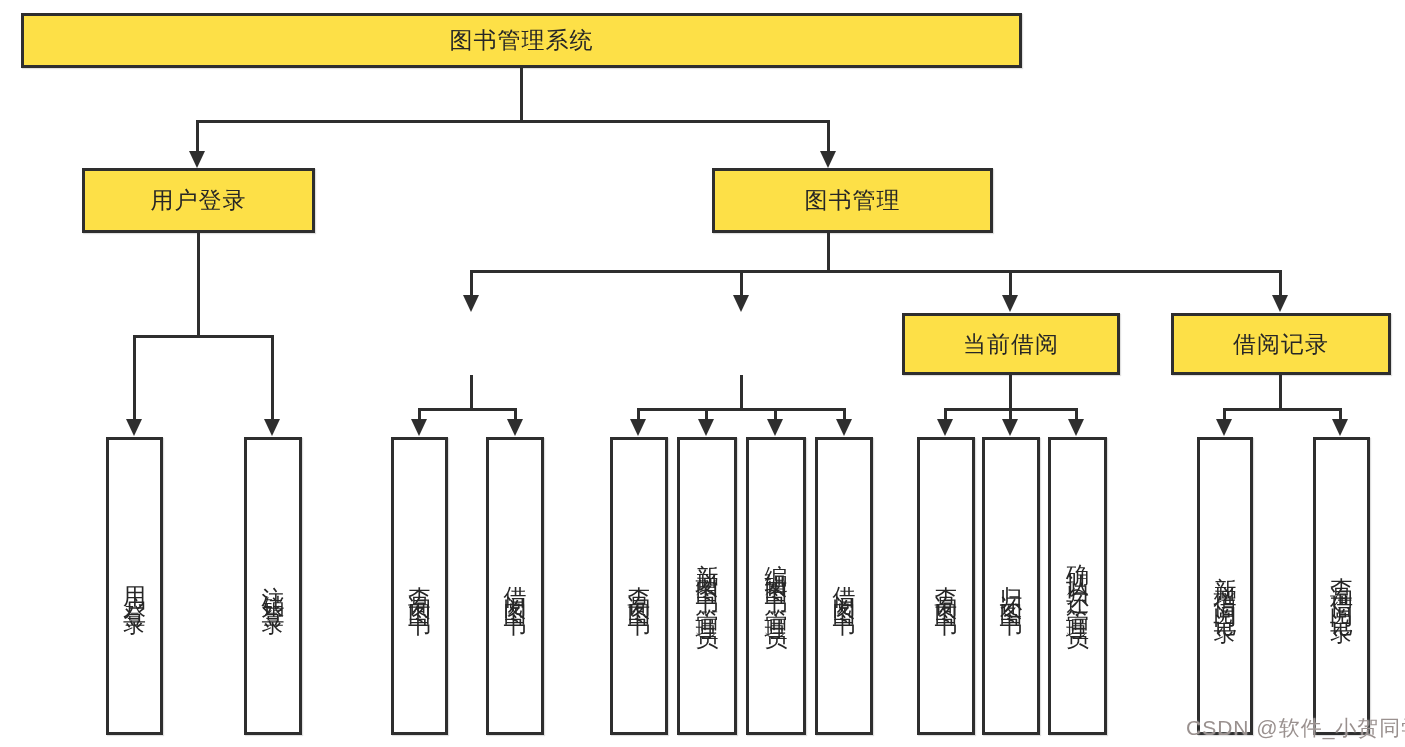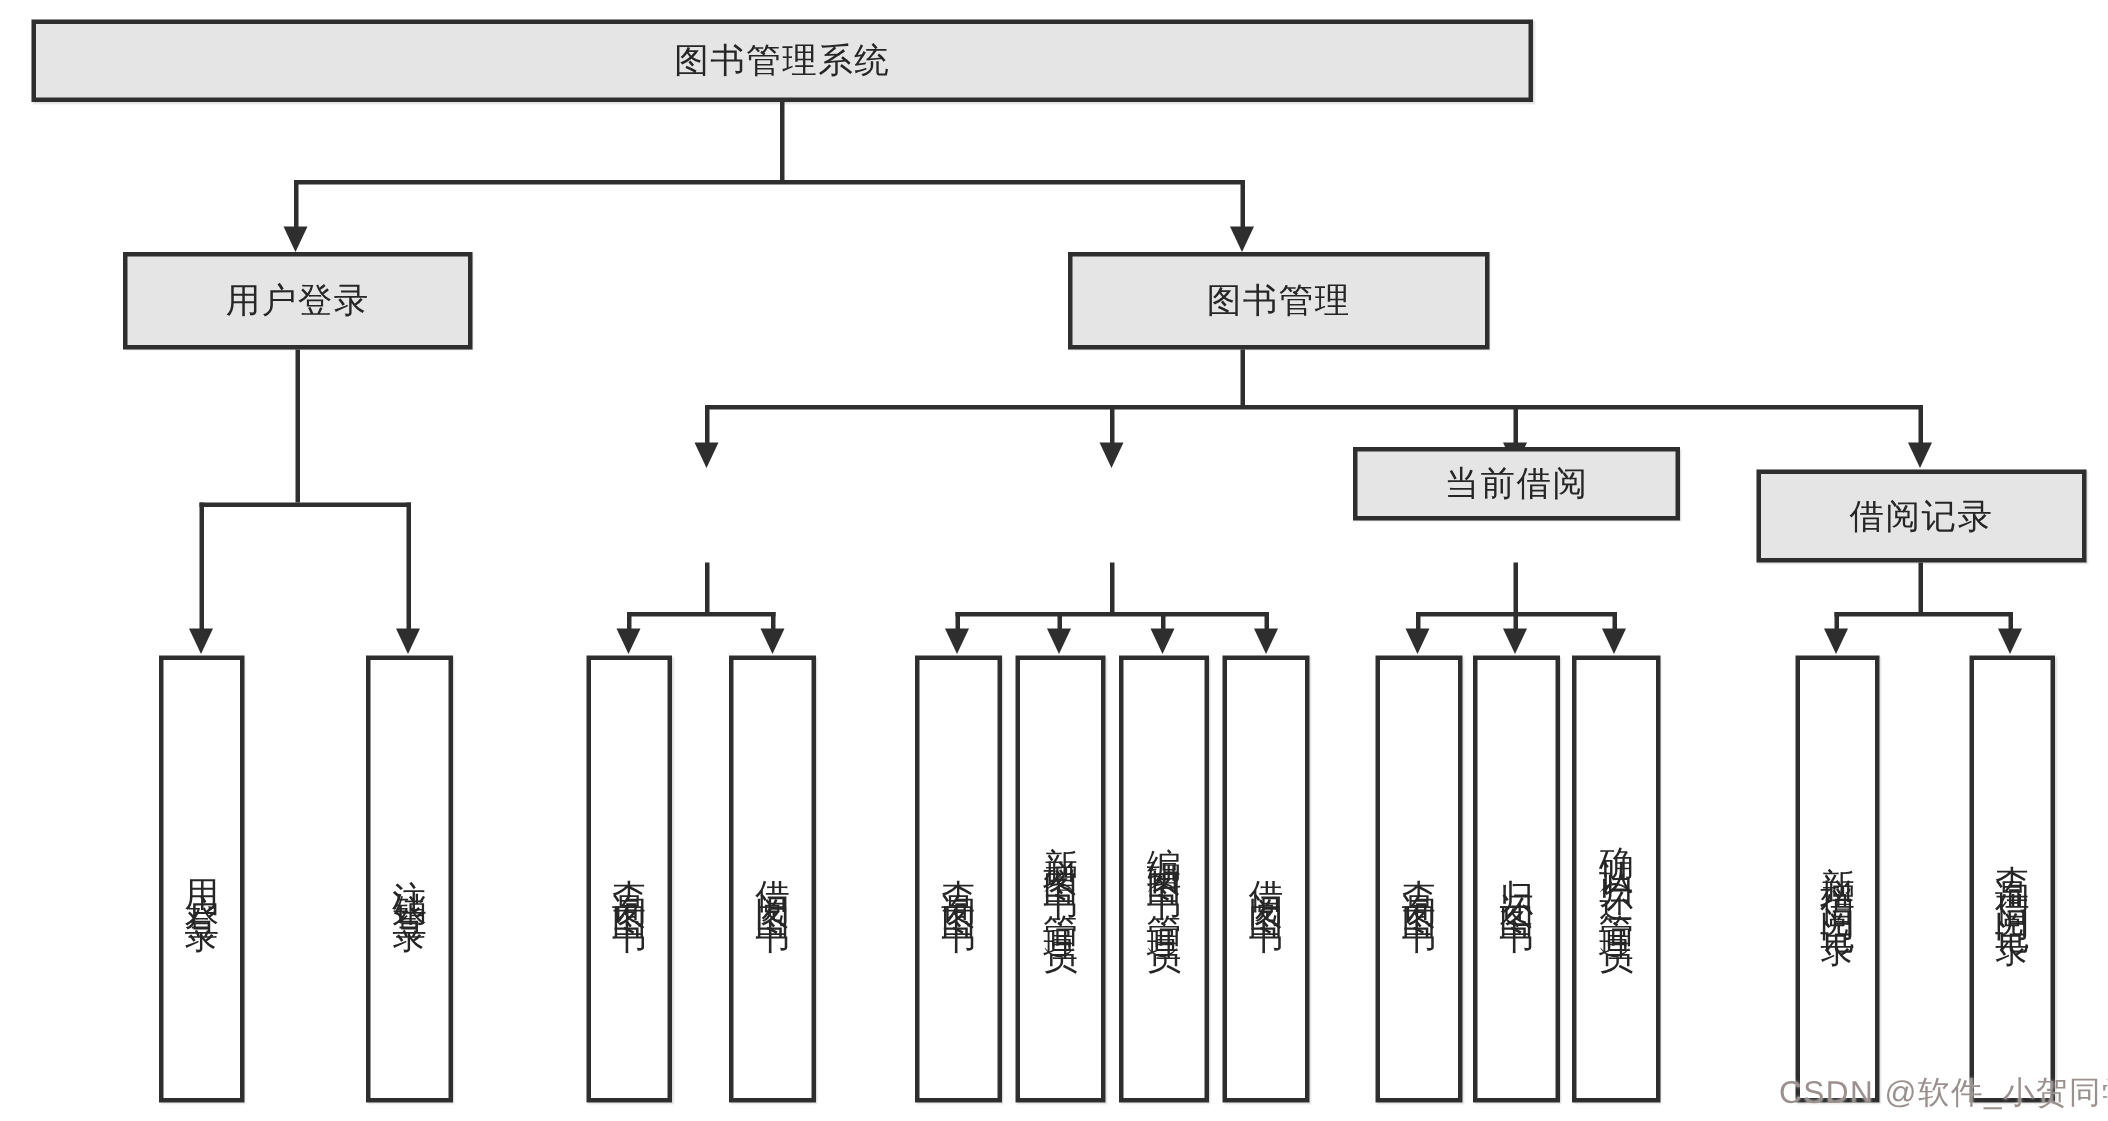--- a/index.html
+++ b/index.html
@@ -7,21 +7,21 @@
     position:relative;
     width:1405px;height:747px;
     background:#fff;
     font-family:"Liberation Sans","DejaVu Sans",sans-serif;
     overflow:hidden;
   }
   .box{
     position:absolute;
     box-sizing:border-box;
     border:3px solid #2e2e2e;
-    background:#e5e5e5;
+    background:#fde047;
     display:flex;
     align-items:center;
     justify-content:center;
     color:#262626;
     font-size:23px;
     letter-spacing:1px;
     box-shadow:1px 1px 1px rgba(0,0,0,0.12);
   }
   .vbox{
     position:absolute;
@@ -96,21 +96,21 @@
   <div class="hline" style="left:471px;top:270px;width:811px;"></div>
   <div class="vline" style="left:470px;top:270px;height:26px;"></div>
   <div class="arrow" style="left:463px;top:295px;"></div>
   <div class="vline" style="left:740px;top:270px;height:26px;"></div>
   <div class="arrow" style="left:733px;top:295px;"></div>
   <div class="vline" style="left:1009px;top:270px;height:26px;"></div>
   <div class="arrow" style="left:1002px;top:295px;"></div>
   <div class="vline" style="left:1279px;top:270px;height:26px;"></div>
   <div class="arrow" style="left:1272px;top:295px;"></div>
 
-  <div class="box" style="left:902px;top:298px;width:218px;height:49px;align-items:center;">
+  <div class="box" style="left:902px;top:313px;width:218px;height:62px;align-items:center;">
     <span>当前借阅</span>
   </div>
   <div class="box" style="left:1171px;top:313px;width:220px;height:62px;">
     <span>借阅记录</span>
   </div>
 
   <div class="vline" style="left:470px;top:375px;height:33px;"></div>
   <div class="hline" style="left:418px;top:408px;width:99px;"></div>
   <div class="vline" style="left:418px;top:408px;height:12px;"></div>
   <div class="arrow" style="left:411px;top:419px;"></div>

